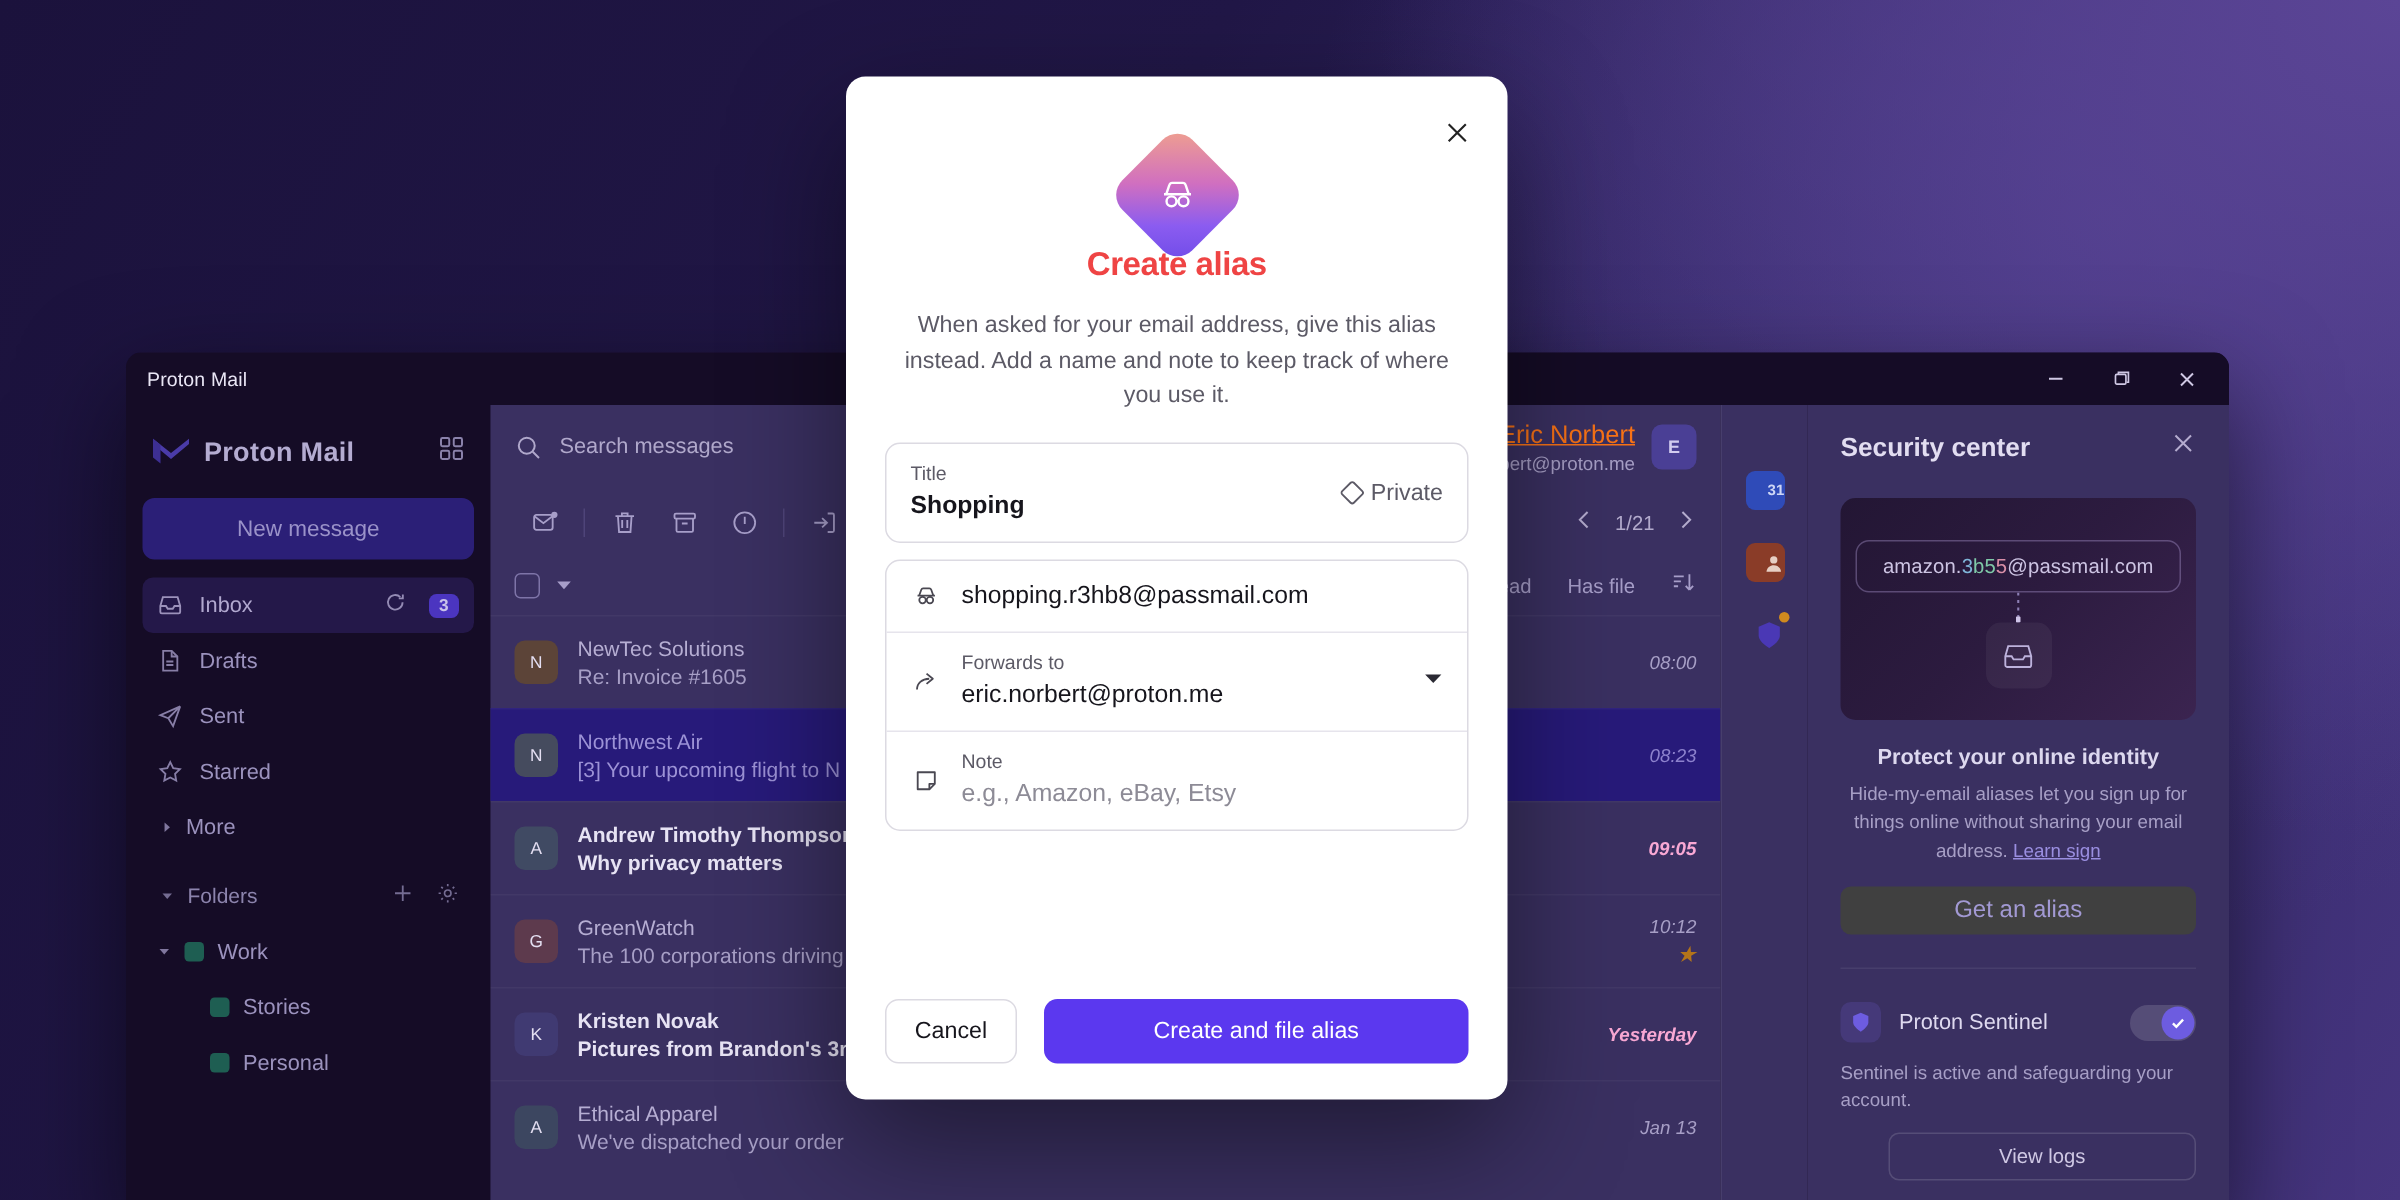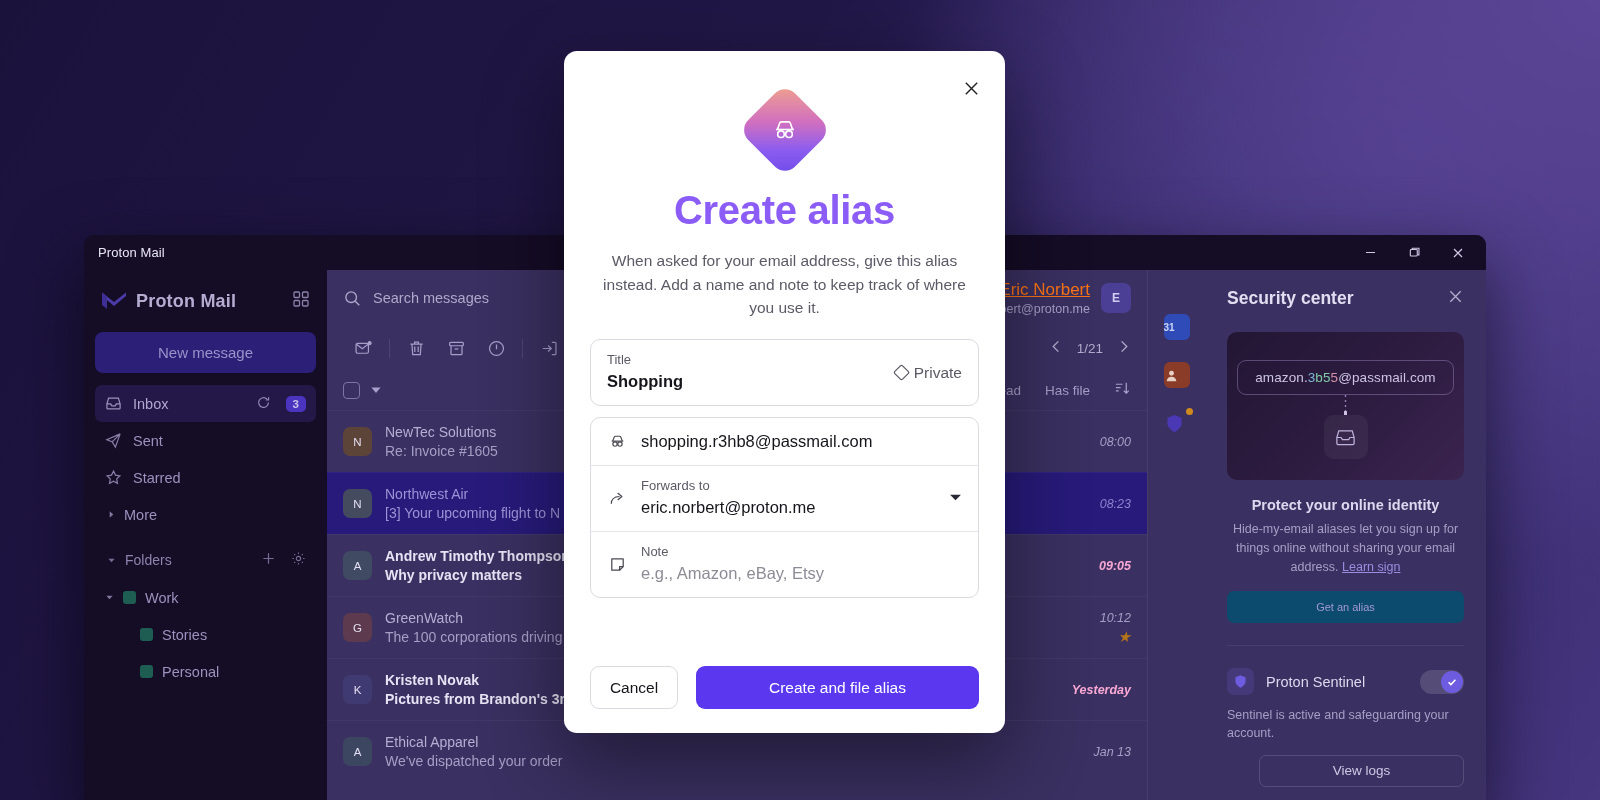--- a/index.html
+++ b/index.html
@@ -172,21 +172,21 @@
 
   
   #rail {
     width: 58px; flex: none;
     background: #3a3061;
     border-left: 1px solid rgba(255,255,255,.07);
     display: flex; flex-direction: column; align-items: center;
     padding-top: 44px; gap: 22px;
   }
   .rail-ico { width: 26px; height: 26px; border-radius: 6px; position: relative;
-    display:flex; align-items:center; justify-content:flex-start; }
+    display:flex; align-items:center; justify-content:flex-end; }
 
   
   #security {
     flex: 1;
     background: #3a3061;
     padding: 0 22px;
   }
   .sc-head { height: 56px; display: flex; align-items: center; }
   .sc-title { font-size: 17.5px; font-weight: 700; color: #e2ddf1; }
   .sc-close { margin-left: auto; color: #b5accf; }
@@ -216,22 +216,22 @@
   .sc-h2 {
     text-align: center; font-size: 14.5px; font-weight: 700;
     color: #ddd8ef; margin-top: 17px;
   }
   .sc-p {
     text-align: center; font-size: 12.5px; color: #a79fc6;
     line-height: 1.5; margin-top: 7px;
   }
   .sc-p .lnk { color: #9a8ee0; text-decoration: underline; }
   .sc-btn {
-    height: 32px; border-radius: 7px; background: #0c4a6e;
-    color: #a299d3; font-size: 11px;
+    height: 32px; border-radius: 7px; background: #404040;
+    color: #a299d3; font-size: 16px;
     display: flex; align-items: center; justify-content: center;
     margin-top: 15px;
   }
   .sc-div { height: 1px; background: rgba(255,255,255,.07); margin: 22px 0 0; }
   .sentinel-row { display: flex; align-items: center; gap: 12px; margin-top: 22px; }
   .sent-ico {
     width: 27px; height: 27px; border-radius: 7px;
     background: rgba(110,90,210,.22);
     display: flex; align-items: center; justify-content: center;
   }
@@ -277,22 +277,22 @@
   }
   .m-hero {
     width: 66px; height: 66px; margin: 46px auto 0;
     border-radius: 14px;
     transform: rotate(45deg);
     background: linear-gradient(135deg, #f2a48a 0%, #d06fc0 42%, #8b5cf0 72%, #6d4ae8 100%);
     display: flex; align-items: center; justify-content: center;
   }
   .m-hero > svg { transform: rotate(-45deg); }
   .m-title {
-    text-align: center; font-size: 40px; font-weight: 700;
-    color: #8b5cf6; margin-top: 25px; letter-spacing: -.3px;
+    text-align: center; font-size: 22px; font-weight: 700;
+    color: #ef4444; letter-spacing: -.3px;
   }
   .m-sub {
     text-align: center; font-size: 15.5px; color: #5c5a66;
     line-height: 1.53; margin-top: 16px; padding: 0 4px;
   }
   .fieldset {
     border: 1px solid #dcdae2; border-radius: 10px;
     margin-top: 19px;
   }
   .fieldset.rows { margin-top: 11px; }
@@ -375,20 +375,28 @@
         <span class="ni-label">Inbox</span>
         <span class="ni-refresh">
           <svg width="15" height="15" viewBox="0 0 16 16" fill="none" stroke="currentColor" stroke-width="1.3">
             <path d="M13.2 8a5.2 5.2 0 1 1-1.6-3.7"></path>
               <path d="M13.4 2.4v2.9h-2.9"></path>
           </svg>
         </span>
         <span class="badge-count">3</span>
       </div>
 
+      <div class="nav-item">
+        <svg class="ni-ico" viewBox="0 0 18 18" fill="none" stroke="currentColor" stroke-width="1.3">
+          <path d="M4 2h6l4 4v10H4z"></path>
+            <path d="M10 2v4h4"></path>
+            <path d="M6.2 9.5h5M6.2 12h5"></path>
+        </svg>
+        <span class="ni-label">Drafts</span>
+      </div>
 
       <div class="nav-item">
         <svg class="ni-ico" viewBox="0 0 18 18" fill="none" stroke="currentColor" stroke-width="1.3">
           <path d="M16 2 2 8.2l5.6 2.2L16 2zM16 2l-5 14-3.4-5.6L16 2z"></path>
         </svg>
         <span class="ni-label">Sent</span>
       </div>
 
       <div class="nav-item">
         <svg class="ni-ico" viewBox="0 0 18 18" fill="none" stroke="currentColor" stroke-width="1.3">

